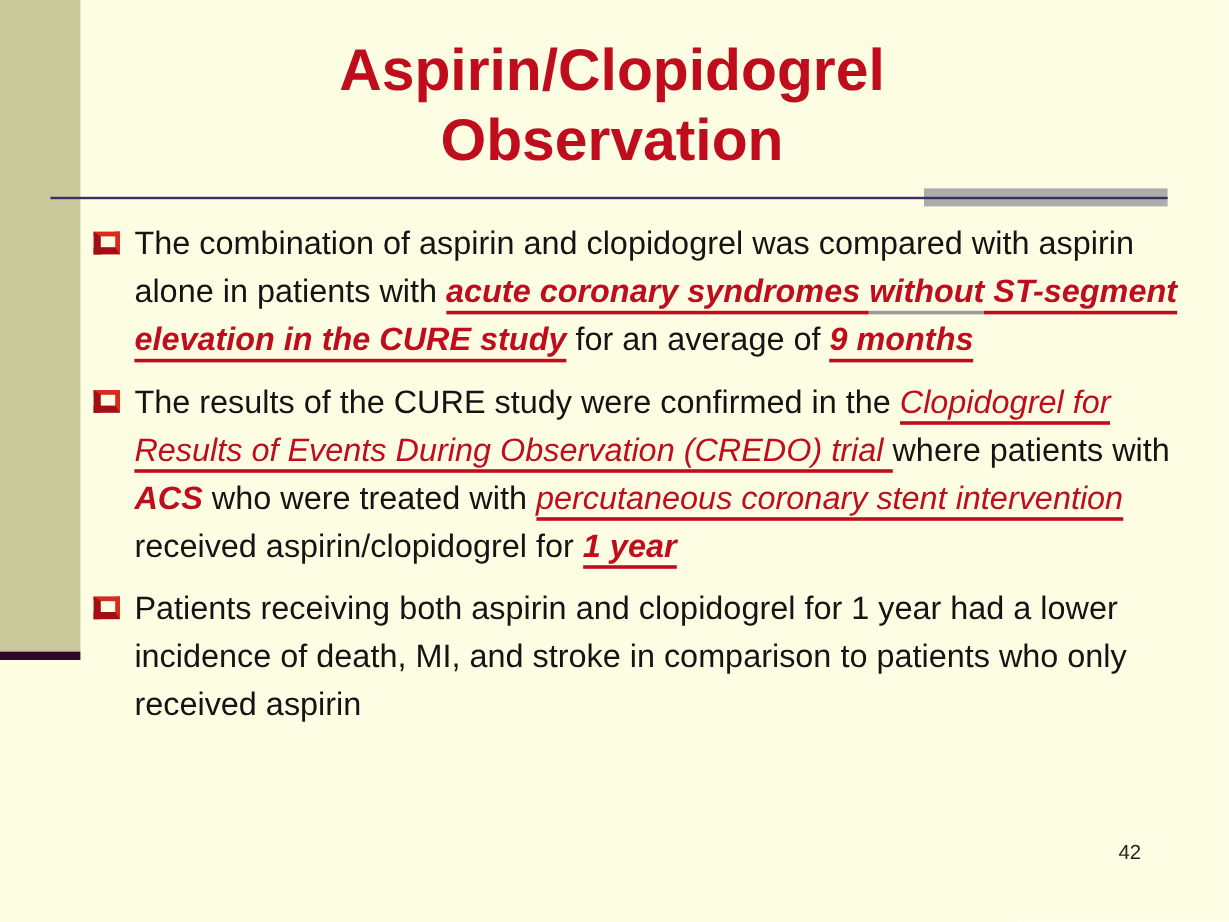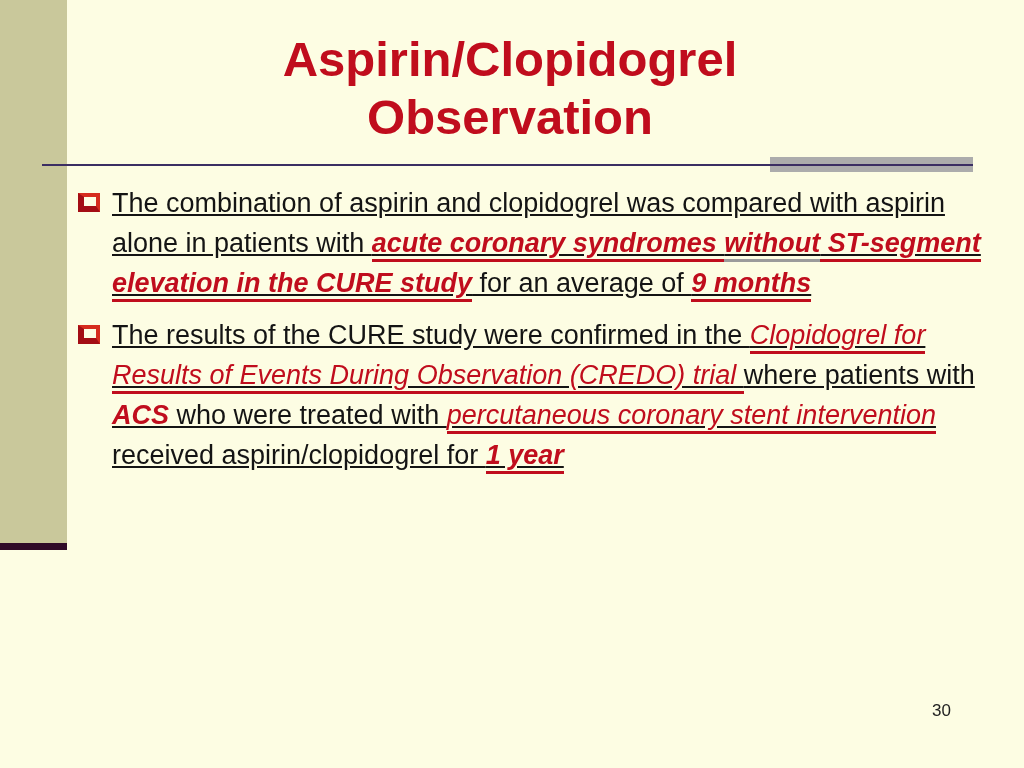--- a/index.html
+++ b/index.html
@@ -33,21 +33,21 @@
     background:var(--rule-shadow);
   }
   .rule{
     position:absolute; left:42px; top:164px; width:931px; height:2px;
     background:var(--rule);
   }
   .bullets{
     position:absolute; left:78px; top:183px; width:919px;
     color:var(--text); font-size:27px; line-height:40px;
   }
-  .bullet{display:flex; margin-bottom:12px;text-decoration:underline;}
+  .bullet{display:flex; margin-bottom:12px;}
   .glyph-col{flex:none; width:34px;}
   .glyph{
     display:inline-block; width:12px; height:9px;
     border-style:solid;
     border-color:#D62C1E #D62C1E #A30D14 #A30D14;
     border-width:4px 4px 6px 6px;
     margin-top:9px;
   }
   .btext{width:885px;}
   .seg-plain{color:var(--text);}
@@ -86,16 +86,20 @@
 
   <div class="bullets" id="bullets">
       <div class="bullet">
         <span class="glyph-col"><span class="glyph"></span></span>
         <div class="btext"><span class="seg-plain">The combination of aspirin and clopidogrel was compared with aspirin alone in patients with </span><span class="seg-em">acute coronary syndromes </span><span class="seg-em-gray">without</span><span class="seg-em"> ST-segment elevation in the CURE study</span><span class="seg-plain"> for an average of </span><span class="seg-em">9 months</span></div>
       </div>
       <div class="bullet">
         <span class="glyph-col"><span class="glyph"></span></span>
         <div class="btext"><span class="seg-plain">The results of the CURE study were confirmed in the </span><span class="seg-link">Clopidogrel for Results of Events During Observation (CREDO) trial </span><span class="seg-plain">where patients with </span><span class="seg-strong">ACS</span><span class="seg-plain"> who were treated with </span><span class="seg-link">percutaneous coronary stent intervention</span><span class="seg-plain"> received aspirin/clopidogrel for </span><span class="seg-em">1 year</span></div>
       </div>
+      <div class="bullet">
+        <span class="glyph-col"><span class="glyph"></span></span>
+        <div class="btext"><span class="seg-plain">Patients receiving both aspirin and clopidogrel for 1 year had a lower incidence of death, MI, and stroke in comparison to patients who only received aspirin</span></div>
+      </div>
     </div>
 
-  <div class="page-number">30</div>
+  <div class="page-number">42</div>
 </div>
 
 </body></html>

